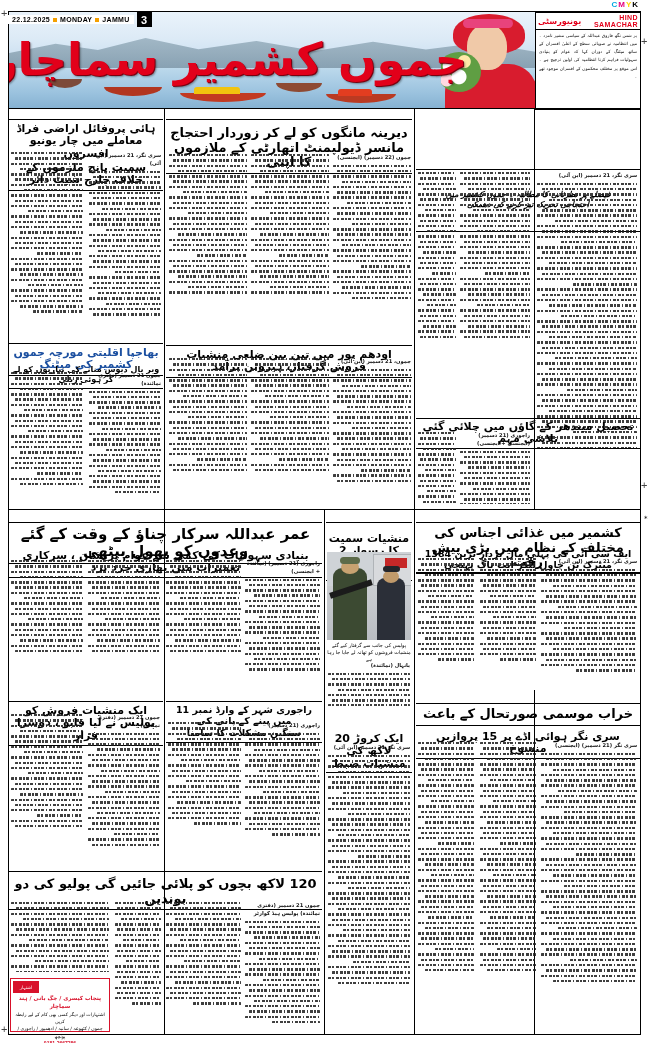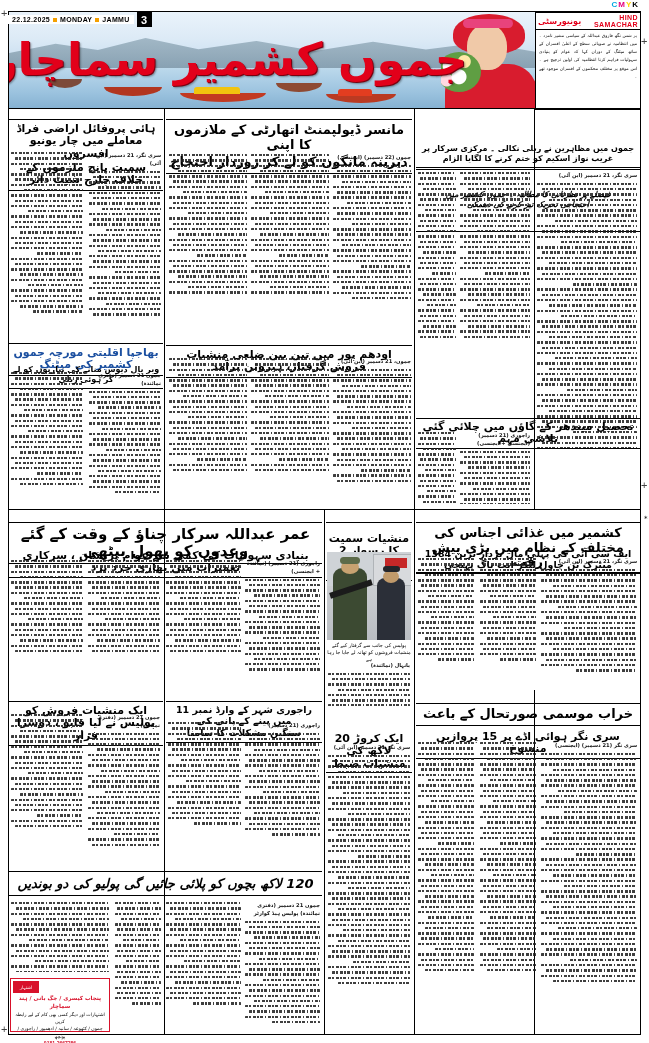--- a/index.html
+++ b/index.html
@@ -293,22 +293,22 @@
       <div class="ln w88"></div>
     <div class="ln w100"></div>
       <div class="ln w95"></div>
       <div class="ln w100"></div>
       <div class="ln w64"></div>
     <div class="ln w100"></div>
       <div class="ln w88"></div>
   </div>
 
   <div class="hbox bordered" style="left:166px;top:110px;width:246px;padding:3px 2px;">
+    <div class="hl hl-lg" style="margin-top:3px;">دیرینہ مانگوں کو لے کر زوردار احتجاج</div>
     <div class="hl hl-lg">مانسر ڈیولپمنٹ اتھارٹی کے ملازموں کا اپنی</div>
-    <div class="hl hl-lg" style="margin-top:3px;">دیرینہ مانگوں کو لے کر زوردار احتجاج</div>
   </div>
   <div class="txtcol" style="left:333px;top:154px;width:78px;height:168px;">
     <div class="dateline">جموں (22 دسمبر) (ایجنسی)</div>
     <div class="ln w100"></div>
       <div class="ln w95"></div>
       <div class="ln w100"></div>
       <div class="ln w88"></div>
     <div class="ln w100"></div>
       <div class="ln w95"></div>
       <div class="ln w100"></div>
@@ -463,23 +463,20 @@
       <div class="ln w100"></div>
       <div class="ln w88"></div>
     <div class="ln w100"></div>
       <div class="ln w95"></div>
       <div class="ln w100"></div>
       <div class="ln w64"></div>
     <div class="ln w100"></div>
       <div class="ln w95"></div>
   </div>
 
-  <div class="hbox" style="left:416px;top:133px;width:224px;border-bottom:1px solid #000;padding:2px;">
-    <div class="sub">جموں میں مظاہرین نے ریلی نکالی ۔ مرکزی سرکار پر غریب نواز اسکیم کو ختم کرنے کا لگایا الزام</div>
-  </div>
   <div class="hbox bordered" style="left:416px;top:160px;width:224px;padding:20px;font-style:italic;">
     <div class="sub">فیصلے پر نظرثانی کا مطالبہ ۔ جموں کشمیر میں احتجاجی تحریک تیز کرنے کی دھمکی</div>
   </div>
 
   <div class="txtcol" style="left:537px;top:172px;width:100px;height:330px;">
     <div class="dateline">سری نگر، 21 دسمبر (این آئی)</div>
     <div class="ln w100"></div>
       <div class="ln w95"></div>
       <div class="ln w100"></div>
       <div class="ln w88"></div>
@@ -774,21 +771,21 @@
       <div class="ln w88"></div>
     <div class="ln w100"></div>
       <div class="ln w95"></div>
       <div class="ln w100"></div>
       <div class="ln w64"></div>
     <div class="ln w100"></div>
       <div class="ln w95"></div>
   </div>
 
   <div class="hbox bordered" style="left:9px;top:862px;width:313px;padding:3px 2px;">
-    <div class="hl hl-lg" style="margin-top:2px;font-style:italic;">120 لاکھ بچوں کو پلائی جائیں گی پولیو کی دو بوندیں</div>
+    <div class="hl hl-lg" style="margin-top:2px;">120 لاکھ بچوں کو پلائی جائیں گی پولیو کی دو بوندیں</div>
   </div>
   <div class="txtcol" style="left:245px;top:902px;width:75px;height:128px;">
     <div class="dateline">جموں 21 دسمبر (دفتری نمائندہ) پولیس ہیڈ کوارٹر</div>
     <div class="ln w100"></div>
       <div class="ln w95"></div>
       <div class="ln w100"></div>
       <div class="ln w88"></div>
     <div class="ln w100"></div>
       <div class="ln w95"></div>
       <div class="ln w100"></div>

